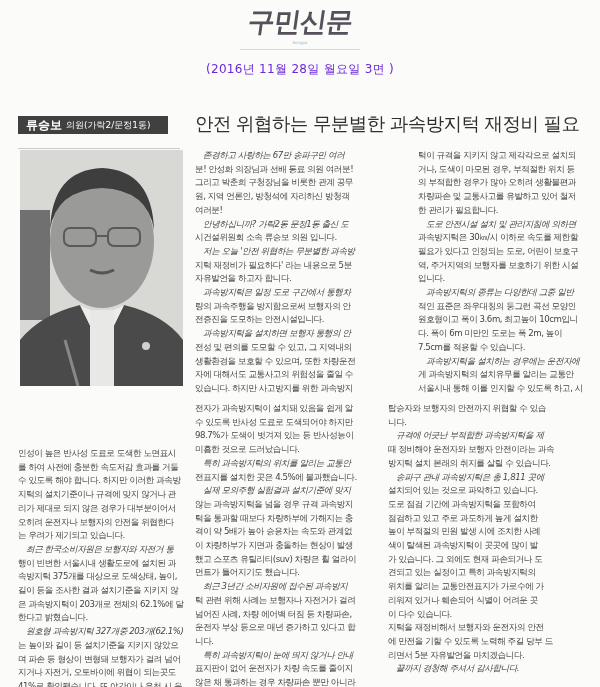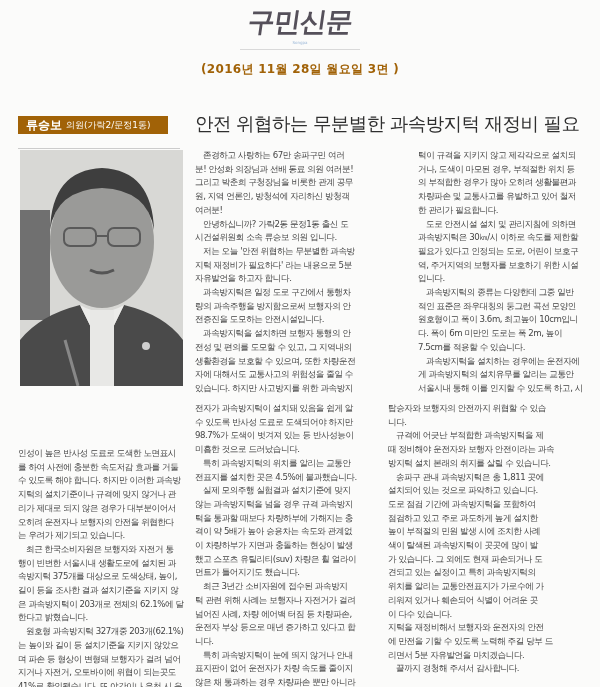--- a/index.html
+++ b/index.html
@@ -23,26 +23,26 @@
     .logo-sub {
       position: absolute; left: 285px; top: 40px; width: 30px; height: 6px;
       font-size: 4px; color: #9bb8d8; text-align: center;
     }
     .logo-rule {
       position: absolute; left: 240px; top: 49px; width: 120px; height: 1px;
       background: #d9d9d9;
     }
     .issue-date {
       position: absolute; left: 200px; top: 61px; width: 200px; height: 18px;
-      font-size: 12px; font-weight: bold; color: #a16207; text-align: center;
+      font-size: 12px; font-weight: normal; color: #6d28d9; text-align: center;
       letter-spacing: 0.3px;
     }
     .byline-box {
       position: absolute; left: 18px; top: 116px; width: 150px; height: 18px;
-      background: #a16207; color: #fff; display: flex; align-items: center;
+      background: #404040; color: #fff; display: flex; align-items: center;
       padding-left: 8px; box-sizing: border-box;
     }
     .byline-name { font-size: 12px; font-weight: bold; margin-right: 4px; }
     .byline-role { font-size: 9px; }
     .headline {
       position: absolute; left: 195px; top: 111px; width: 405px; height: 26px;
       font-size: 18.5px; color: #2f2f2f; letter-spacing: -0.6px; white-space: nowrap;
     }
     .byline-rule {
       position: absolute; left: 18px; top: 148px; width: 162px; height: 1px; background: #ccc;
@@ -50,21 +50,21 @@
     .photo {
       position: absolute; left: 20px; top: 150px; width: 163px; height: 236px;
       background: #d6d6d4; overflow: hidden;
     }
     .photo svg { display: block; }
     .col {
       position: absolute; font-size: 8.6px; line-height: 13.7px; color: #444;
       letter-spacing: -0.45px; text-align: justify;
     }
     .col p { margin: 0; white-space: nowrap; overflow: hidden; }
-    .col p.indent { padding-left: 8px; }
+    .col p.indent { padding-left: 8px; font-style: italic; }
     .col1-top { left: 195px; top: 149px; width: 190px; }
     .col2-top { left: 388px; top: 149px; width: 210px; margin-left: 30px; }
     .col0-bot { left: 18px; top: 447px; width: 180px; }
     .col1-bot { left: 195px; top: 402px; width: 190px; }
     .col2-bot { left: 388px; top: 402px; width: 210px; }
   </style>
 </head>
 <body>
 
 <div class="masthead">

